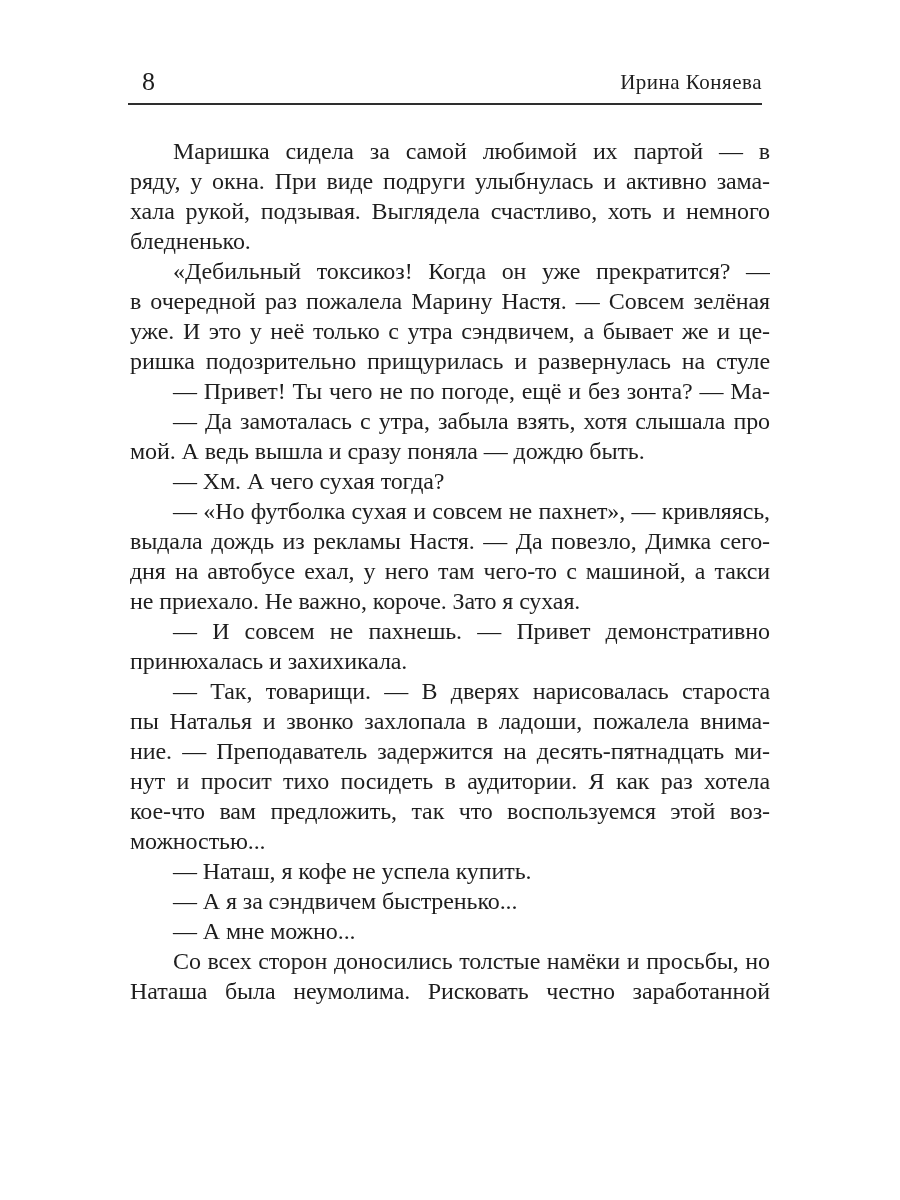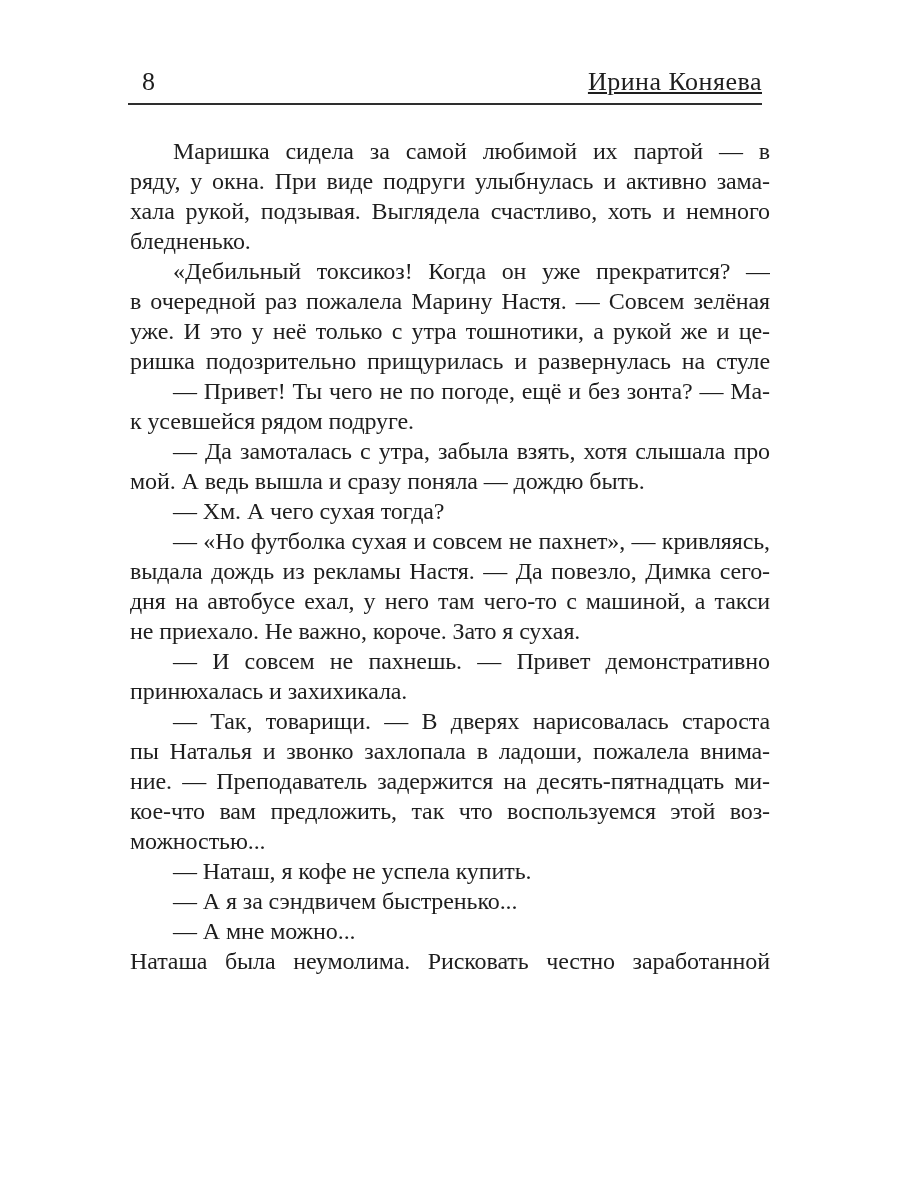--- a/index.html
+++ b/index.html
@@ -32,22 +32,21 @@
     align-items: flex-end;
     font-size: 27px;
     line-height: 32px;
     letter-spacing: 0.5px;
   }
   .running-head .page-number {
     font-size: 26px;
     padding-left: 11px;
   }
   .running-head .author {
-    font-size: 26px;
-    text-decoration: underline;
+    font-size: 21px;
   }
   .head-rule {
     position: absolute;
     left: 128px;
     top: 103px;
     width: 634px;
     height: 0;
     border-top: 2px solid #2e2e2e;
   }
   .text-block {
@@ -92,26 +91,25 @@
   <div class="text-block">
       <div class="para">
         <div class="line first">Маришка сидела за самой любимой их партой — в третьем</div>
         <div class="line">ряду, у окна. При виде подруги улыбнулась и активно зама-</div>
         <div class="line">хала рукой, подзывая. Выглядела счастливо, хоть и немного</div>
         <div class="line endline">бледненько.</div>
       </div>
       <div class="para">
         <div class="line first">«Дебильный токсикоз! Когда он уже прекратится? —</div>
         <div class="line">в очередной раз пожалела Марину Настя. — Совсем зелёная</div>
-        <div class="line">уже. И это у неё только с утра тошнотики, а рукой же и це-</div>
+        <div class="line">уже. И это у неё только с утра сэндвичем, а бывает же и це-</div>
       </div>
       <div class="para">
         <div class="line">ришка подозрительно прищурилась и развернулась на стуле</div>
         <div class="line first">— Привет! Ты чего не по погоде, ещё и без зонта? — Ма-</div>
-        <div class="line endline">к усевшейся рядом подруге.</div>
       </div>
       <div class="para">
         <div class="line first">— Да замоталась с утра, забыла взять, хотя слышала про</div>
         <div class="line endline">мой. А ведь вышла и сразу поняла — дождю быть.</div>
       </div>
       <div class="para">
         <div class="line first endline">— Хм. А чего сухая тогда?</div>
       </div>
       <div class="para">
         <div class="line first">— «Но футболка сухая и совсем не пахнет», — кривляясь,</div>
@@ -120,30 +118,32 @@
         <div class="line endline">не приехало. Не важно, короче. Зато я сухая.</div>
       </div>
       <div class="para">
         <div class="line first">— И совсем не пахнешь. — Привет демонстративно</div>
         <div class="line endline">принюхалась и захихикала.</div>
       </div>
       <div class="para">
         <div class="line first">— Так, товарищи. — В дверях нарисовалась староста груп-</div>
         <div class="line">пы Наталья и звонко захлопала в ладоши, пожалела внима-</div>
         <div class="line">ние. — Преподаватель задержится на десять-пятнадцать ми-</div>
+        <div class="line">нут и просит тихо посидеть в аудитории. Я как раз хотела</div>
         <div class="line">кое-что вам предложить, так что воспользуемся этой воз-</div>
         <div class="line endline">можностью...</div>
       </div>
       <div class="para">
         <div class="line first endline">— Наташ, я кофе не успела купить.</div>
       </div>
       <div class="para">
         <div class="line first endline">— А я за сэндвичем быстренько...</div>
       </div>
       <div class="para">
         <div class="line first endline">— А мне можно...</div>
       </div>
       <div class="para">
+        <div class="line first">Со всех сторон доносились толстые намёки и просьбы, но</div>
         <div class="line">Наташа была неумолима. Рисковать честно заработанной</div>
       </div>
     </div>
 
 </div>
 
 </body></html>

